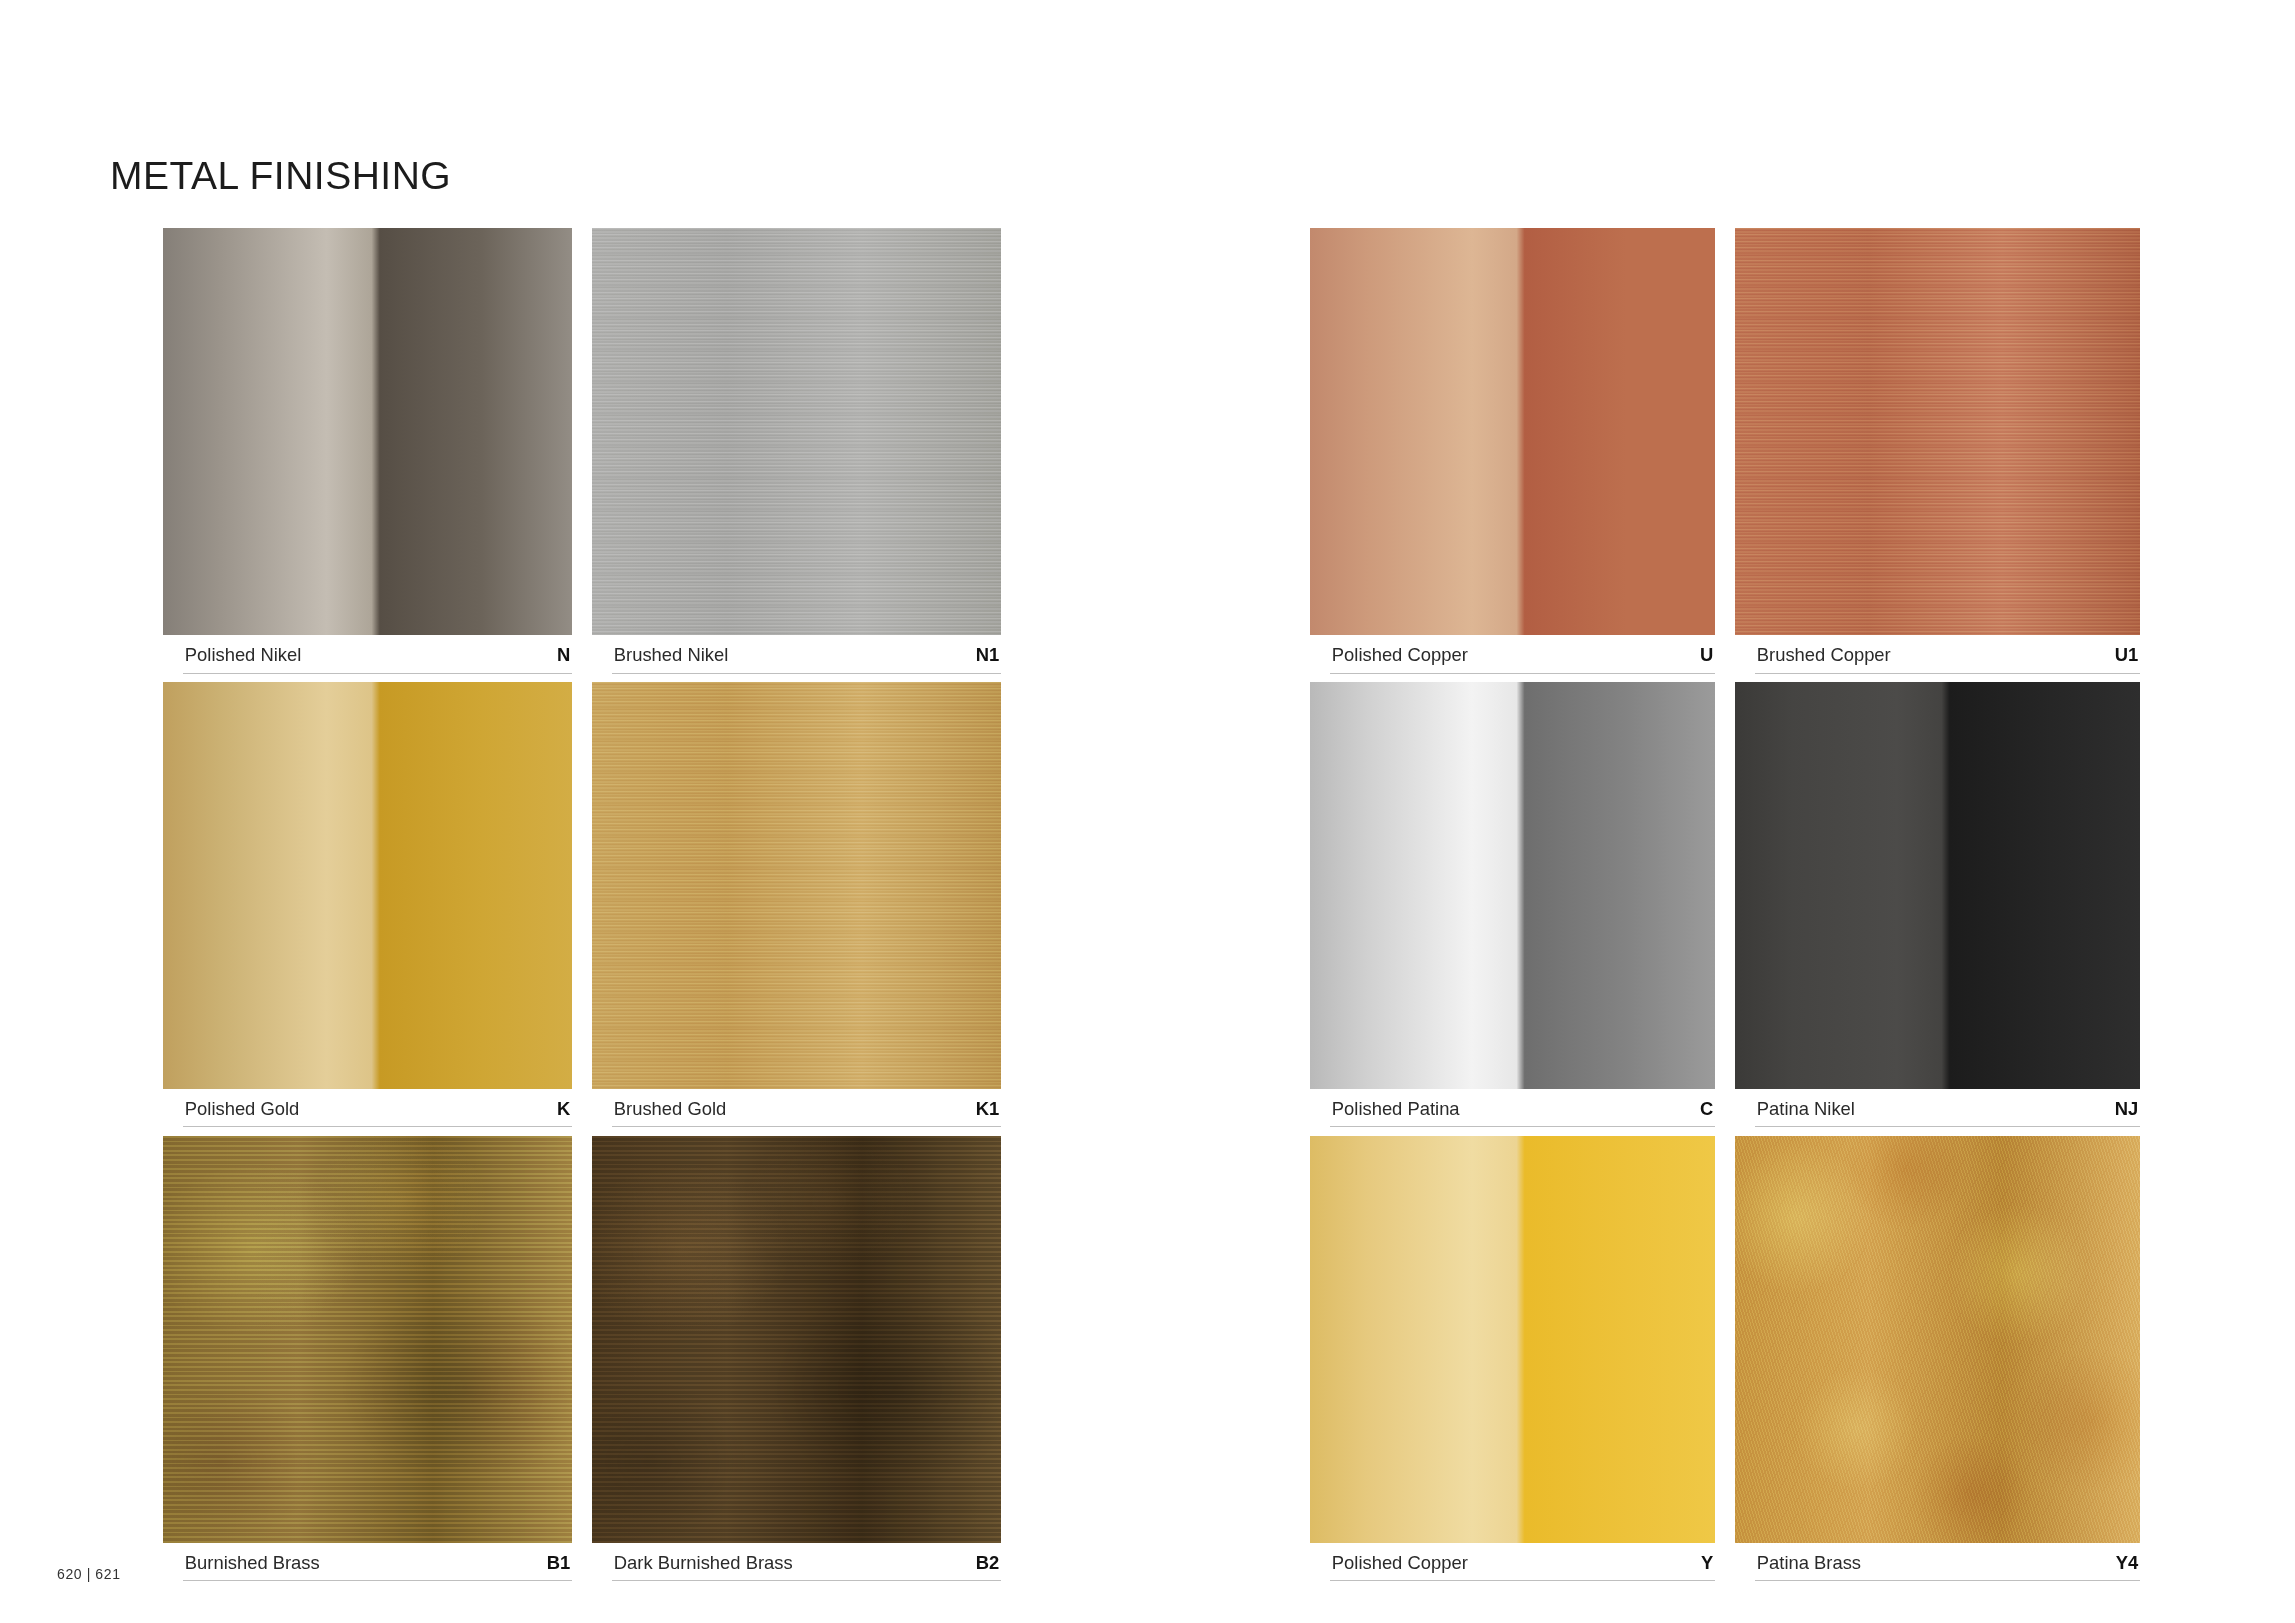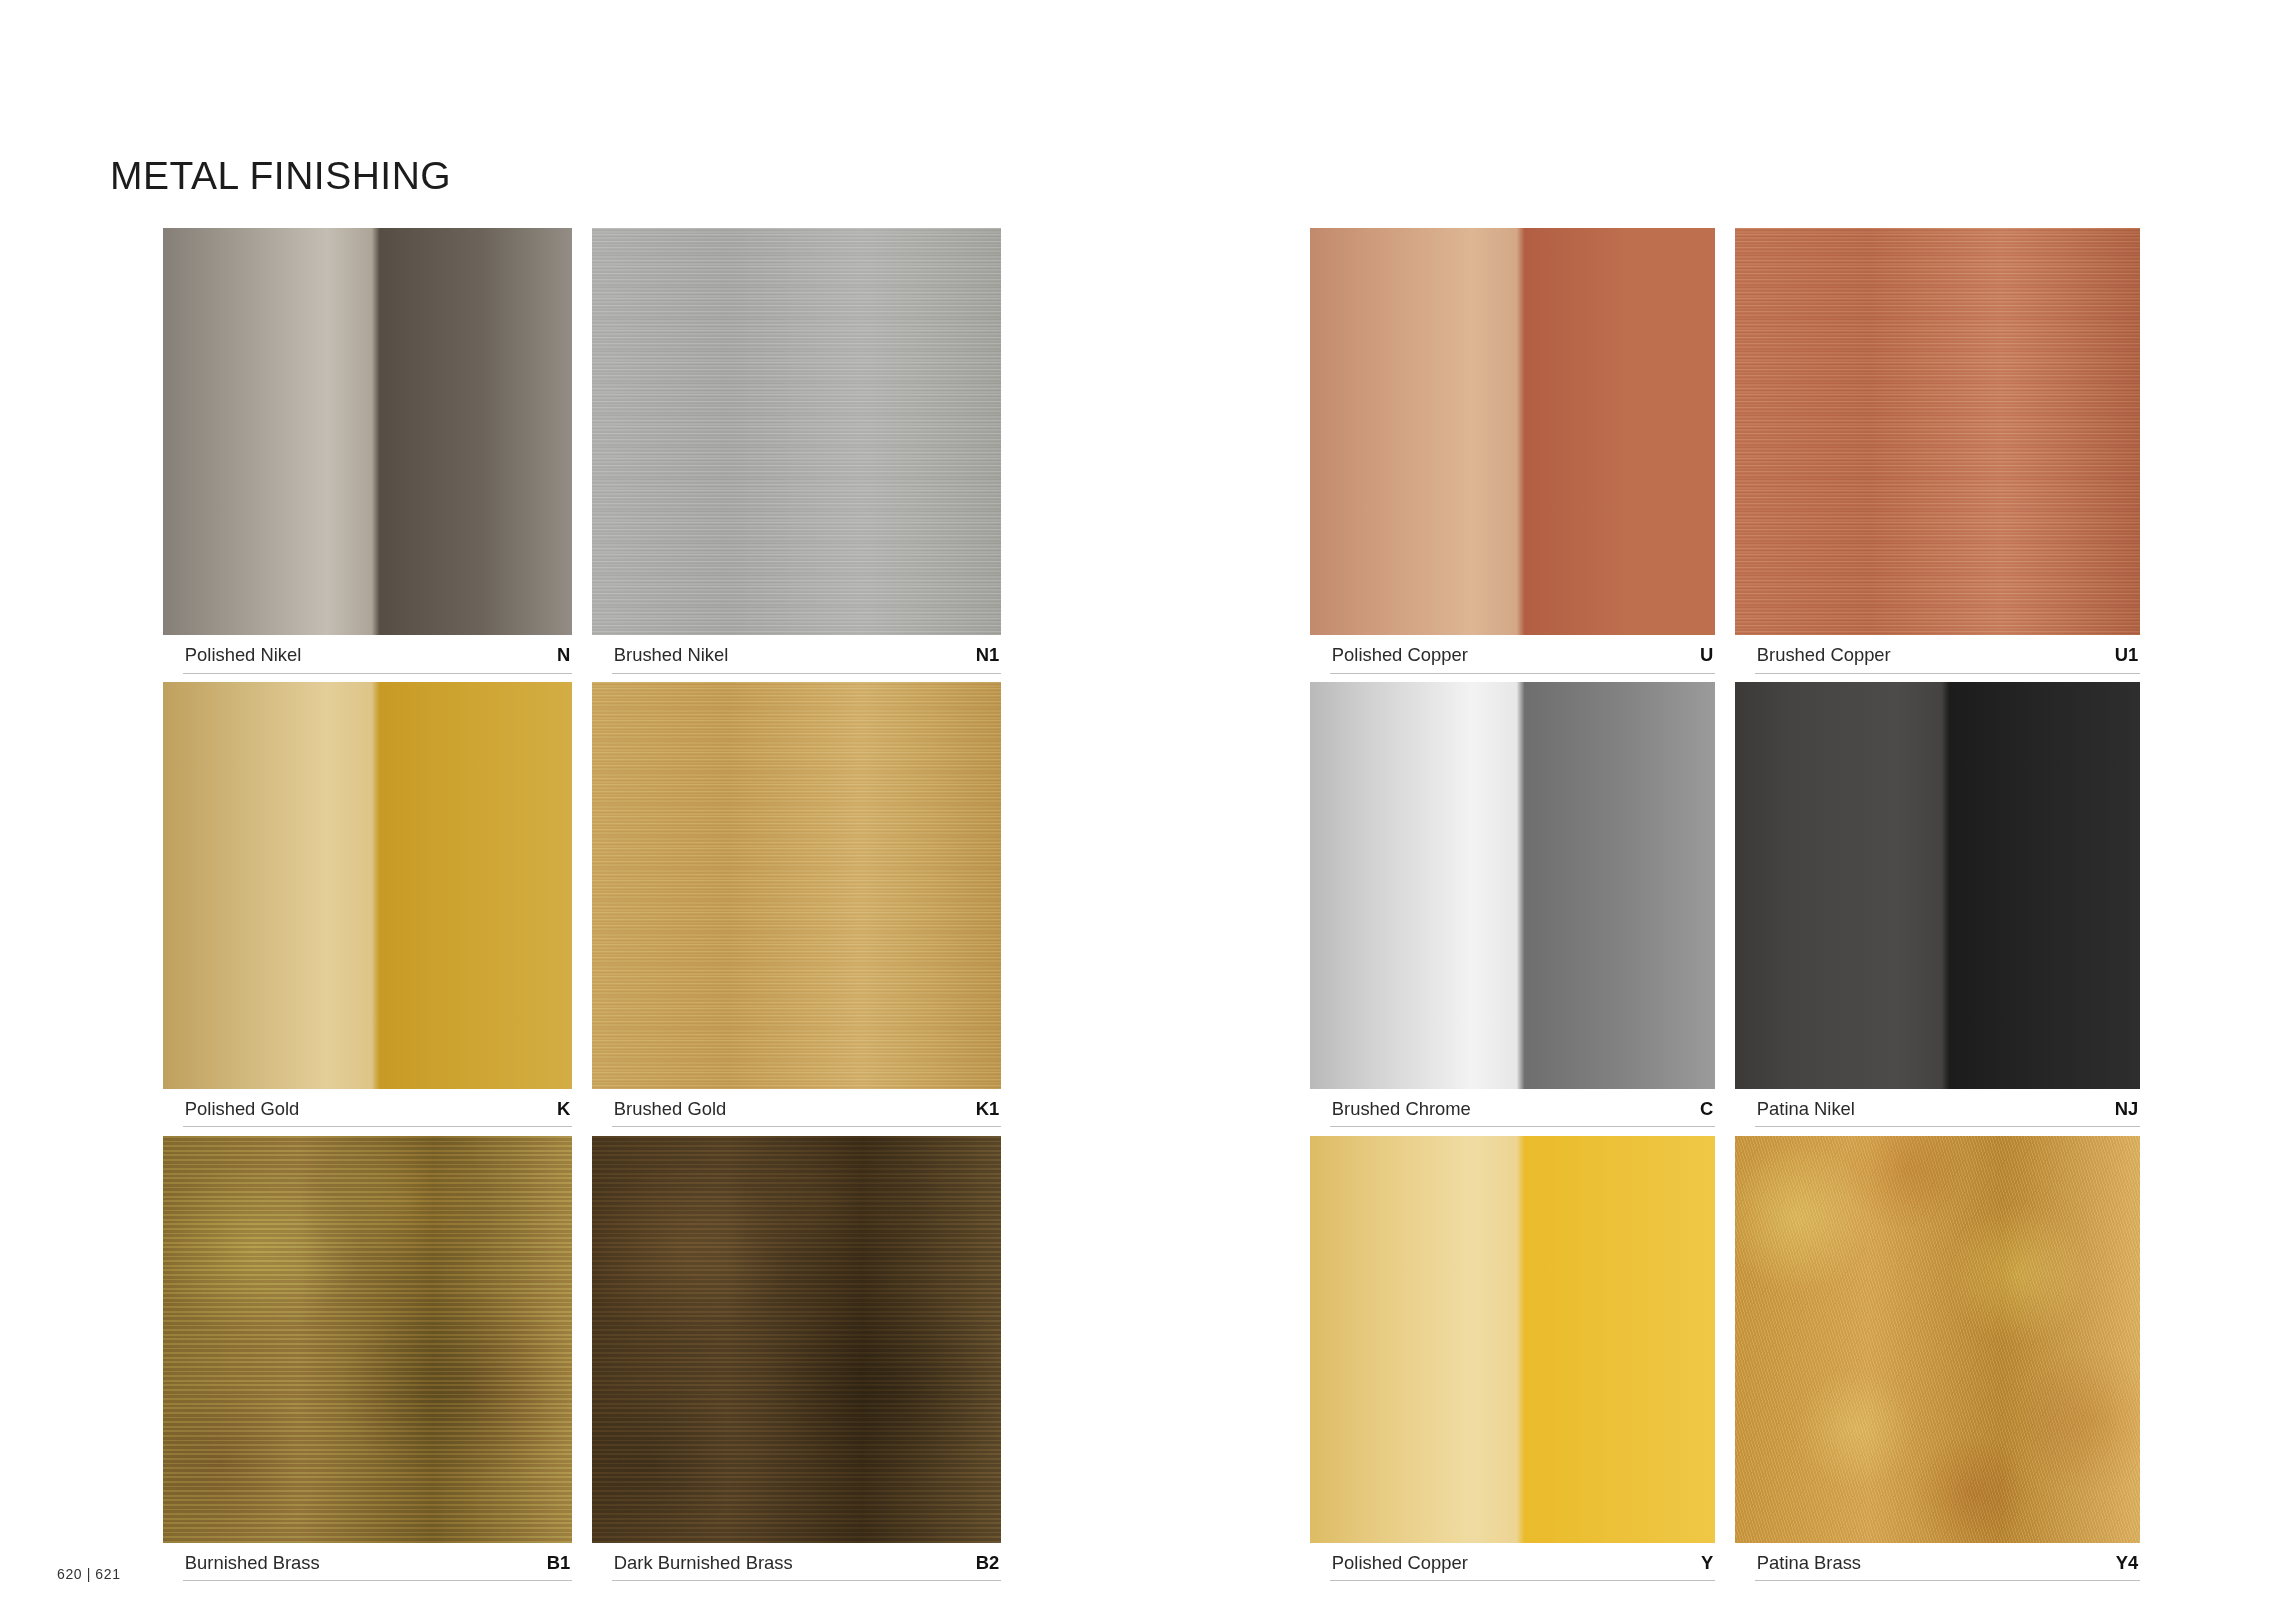--- a/index.html
+++ b/index.html
@@ -236,21 +236,21 @@
           <span class="cap-name">Brushed Copper</span>
           <span class="cap-code">U1</span>
         </div>
       </div>
 
       <div class="swatch-cell">
         <div class="swatch">
           <div class="tex" id="tex-R2" style="background: linear-gradient(to right, rgb(185, 185, 185) 0%, rgb(208, 208, 208) 14%, rgb(243, 243, 243) 40%, rgb(231, 231, 231) 51%, rgb(110, 110, 110) 53%, rgb(131, 131, 131) 78%, rgb(155, 155, 155) 100%);"></div>
         </div>
         <div class="caption">
-          <span class="cap-name">Brushed Chrome</span>
+          <span class="cap-name">Polished Patina</span>
           <span class="cap-code">C</span>
         </div>
       </div>
 
       <div class="swatch-cell">
         <div class="swatch">
           <div class="tex" id="tex-R3" style="background: linear-gradient(to right, rgb(59, 58, 56) 0%, rgb(69, 68, 66) 14%, rgb(76, 75, 73) 40%, rgb(68, 67, 65) 51%, rgb(28, 28, 28) 53%, rgb(38, 38, 38) 78%, rgb(46, 46, 46) 100%);"></div>
         </div>
         <div class="caption">
           <span class="cap-name">Patina Nikel</span>

